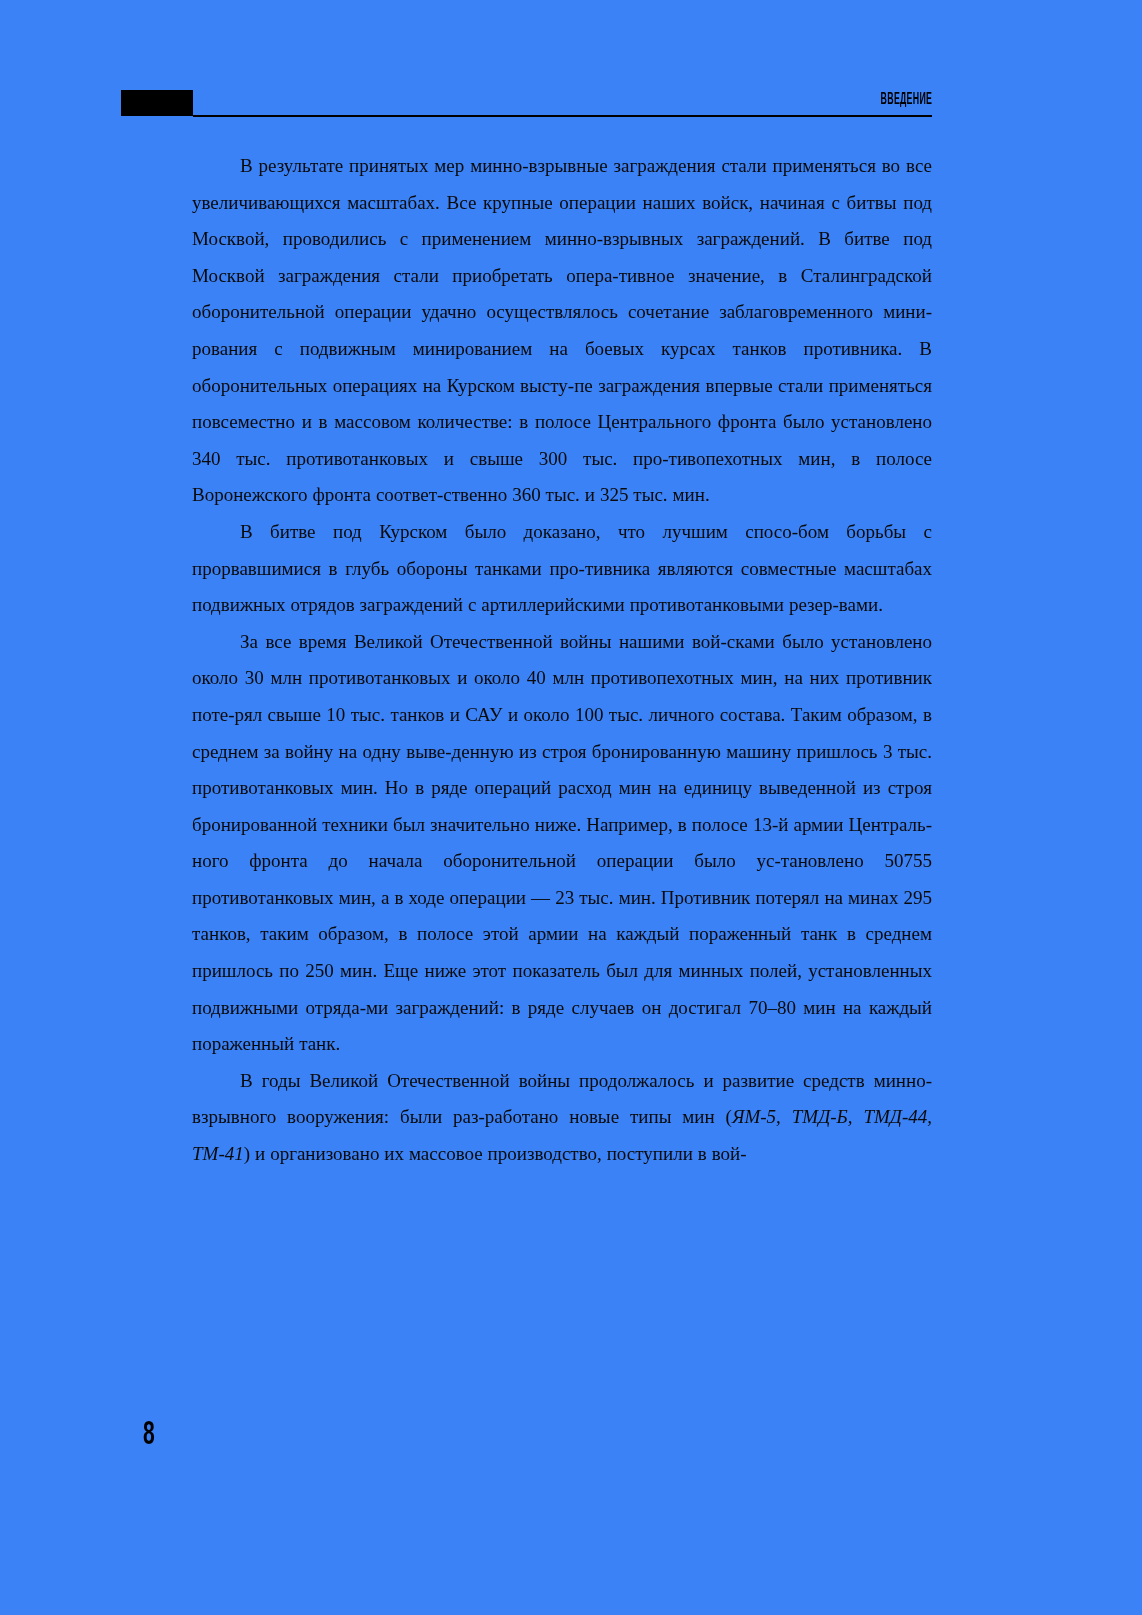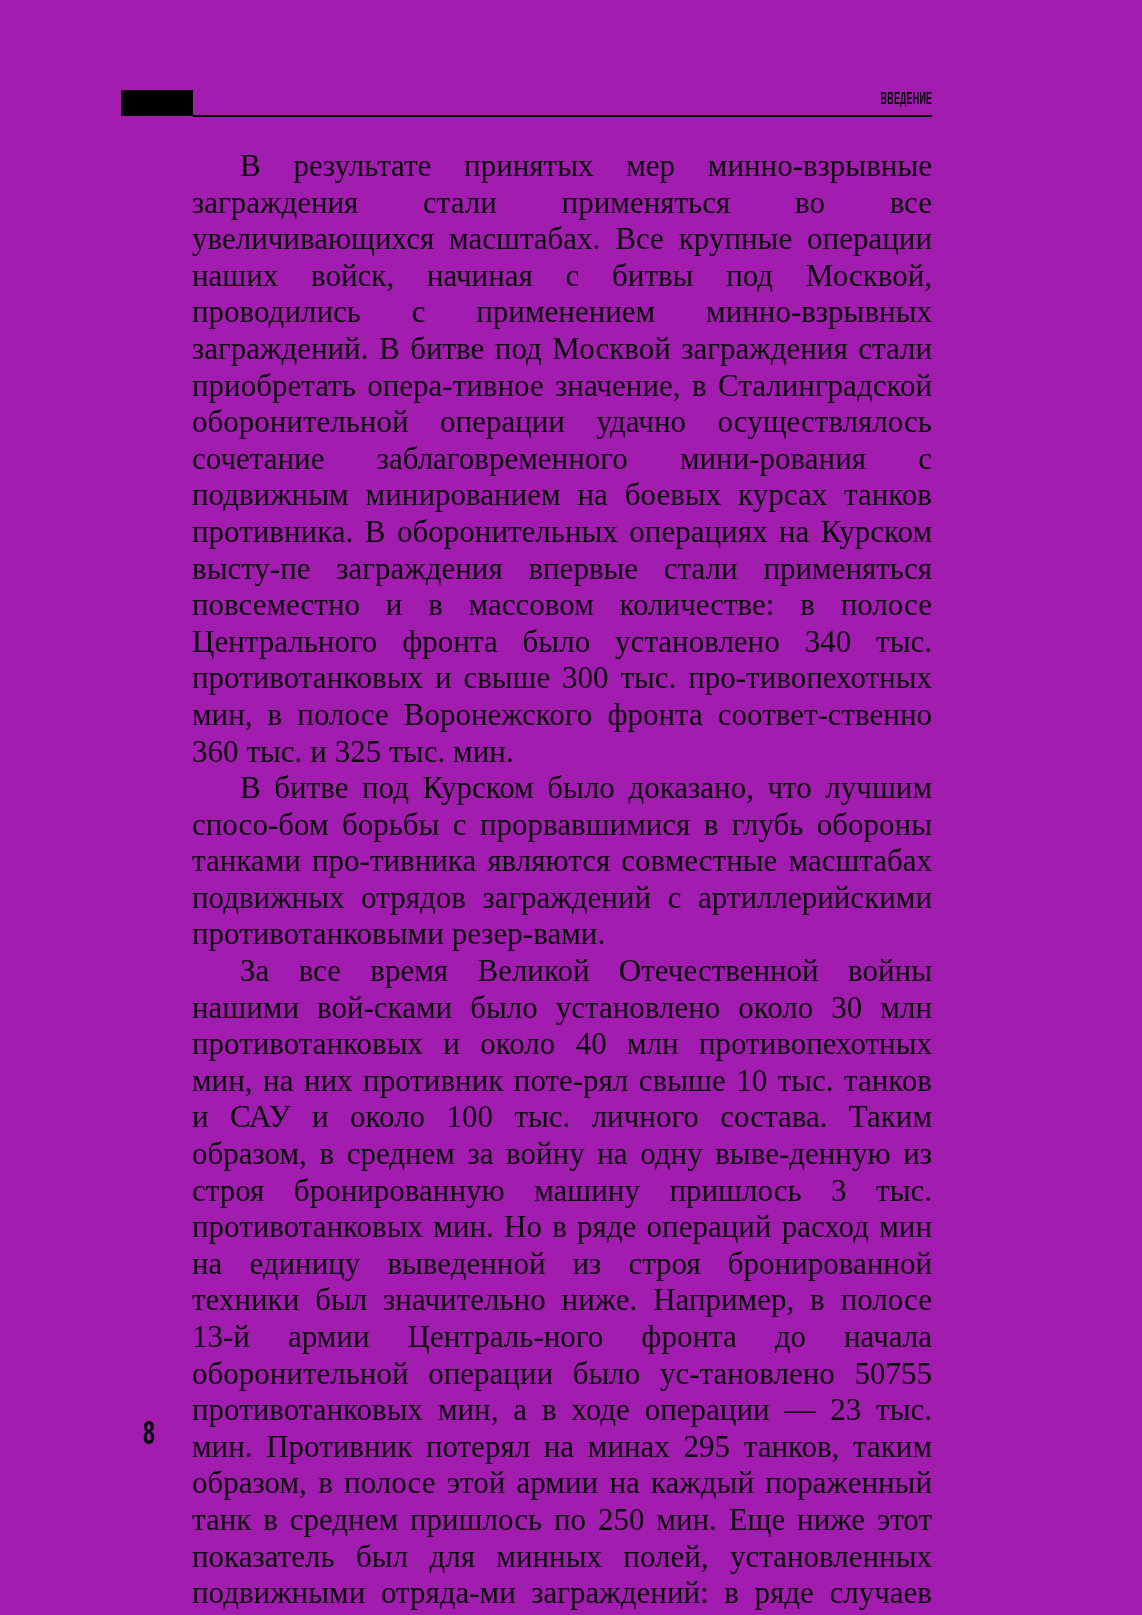--- a/index.html
+++ b/index.html
@@ -4,21 +4,21 @@
 <style>
   html, body {
     margin: 0;
     padding: 0;
     background: #ffffff;
   }
   .page {
     position: relative;
     width: 1142px;
     height: 1615px;
-    background: #a21caf;
+    background: #3b82f6;
     overflow: hidden;
     font-family: "Liberation Serif", "DejaVu Serif", serif;
   }
 
   
   .header {
     position: absolute;
     left: 121px;
     top: 88px;
     width: 811px;
@@ -59,21 +59,21 @@
   .body-col {
     position: absolute;
     left: 192px;
     top: 148px;
     width: 740px;
   }
   .para {
     margin: 0;
     text-indent: 48px;
     text-align: justify;
-    font-size: 31px;
+    font-size: 19px;
     line-height: 36.6px;
     color: #0a0a0a;
     hyphens: manual;
     -webkit-hyphens: manual;
     word-spacing: 0.2px;
   }
   .para em {
     font-style: italic;
   }
 
@@ -99,17 +99,18 @@
   <div class="header">
     <div class="header-block"></div>
     <div class="header-rule"></div>
     <div class="header-title">ВВЕДЕНИЕ</div>
   </div>
 
   <div class="body-col">
     <p class="para">В результате принятых мер минно-взрывные заграждения стали применяться во все увеличивающихся масштабах. Все крупные операции наших войск, начиная с битвы под Москвой, проводились с применением минно-взрывных заграждений. В битве под Москвой заграждения стали приобретать опера-тивное значение, в Сталинградской оборонительной операции удачно осуществлялось сочетание заблаговременного мини-рования с подвижным минированием на боевых курсах танков противника. В оборонительных операциях на Курском высту-пе заграждения впервые стали применяться повсеместно и в массовом количестве: в полосе Центрального фронта было установлено 340 тыс. противотанковых и свыше 300 тыс. про-тивопехотных мин, в полосе Воронежского фронта соответ-ственно 360 тыс. и 325 тыс. мин.</p>
     <p class="para">В битве под Курском было доказано, что лучшим спосо-бом борьбы с прорвавшимися в глубь обороны танками про-тивника являются совместные масштабах подвижных отрядов заграждений с артиллерийскими противотанковыми резер-вами.</p>
     <p class="para">За все время Великой Отечественной войны нашими вой-сками было установлено около 30 млн противотанковых и около 40 млн противопехотных мин, на них противник поте-рял свыше 10 тыс. танков и САУ и около 100 тыс. личного состава. Таким образом, в среднем за войну на одну выве-денную из строя бронированную машину пришлось 3 тыс. противотанковых мин. Но в ряде операций расход мин на единицу выведенной из строя бронированной техники был значительно ниже. Например, в полосе 13-й армии Централь-ного фронта до начала оборонительной операции было ус-тановлено 50755 противотанковых мин, а в ходе операции — 23 тыс. мин. Противник потерял на минах 295 танков, таким образом, в полосе этой армии на каждый пораженный танк в среднем пришлось по 250 мин. Еще ниже этот показатель был для минных полей, установленных подвижными отряда-ми заграждений: в ряде случаев он достигал 70–80 мин на каждый пораженный танк.</p>
+    <p class="para"><span>В годы Великой Отечественной войны продолжалось и развитие средств минно-взрывного вооружения: были раз-работано новые типы мин (</span><em>ЯМ-5, ТМД-Б, ТМД-44, ТМ-41</em><span>) и организовано их массовое производство, поступили в вой-</span></p>
   </div>
 
   <div class="folio">8</div>
 
 </div>
 
 </body></html>

